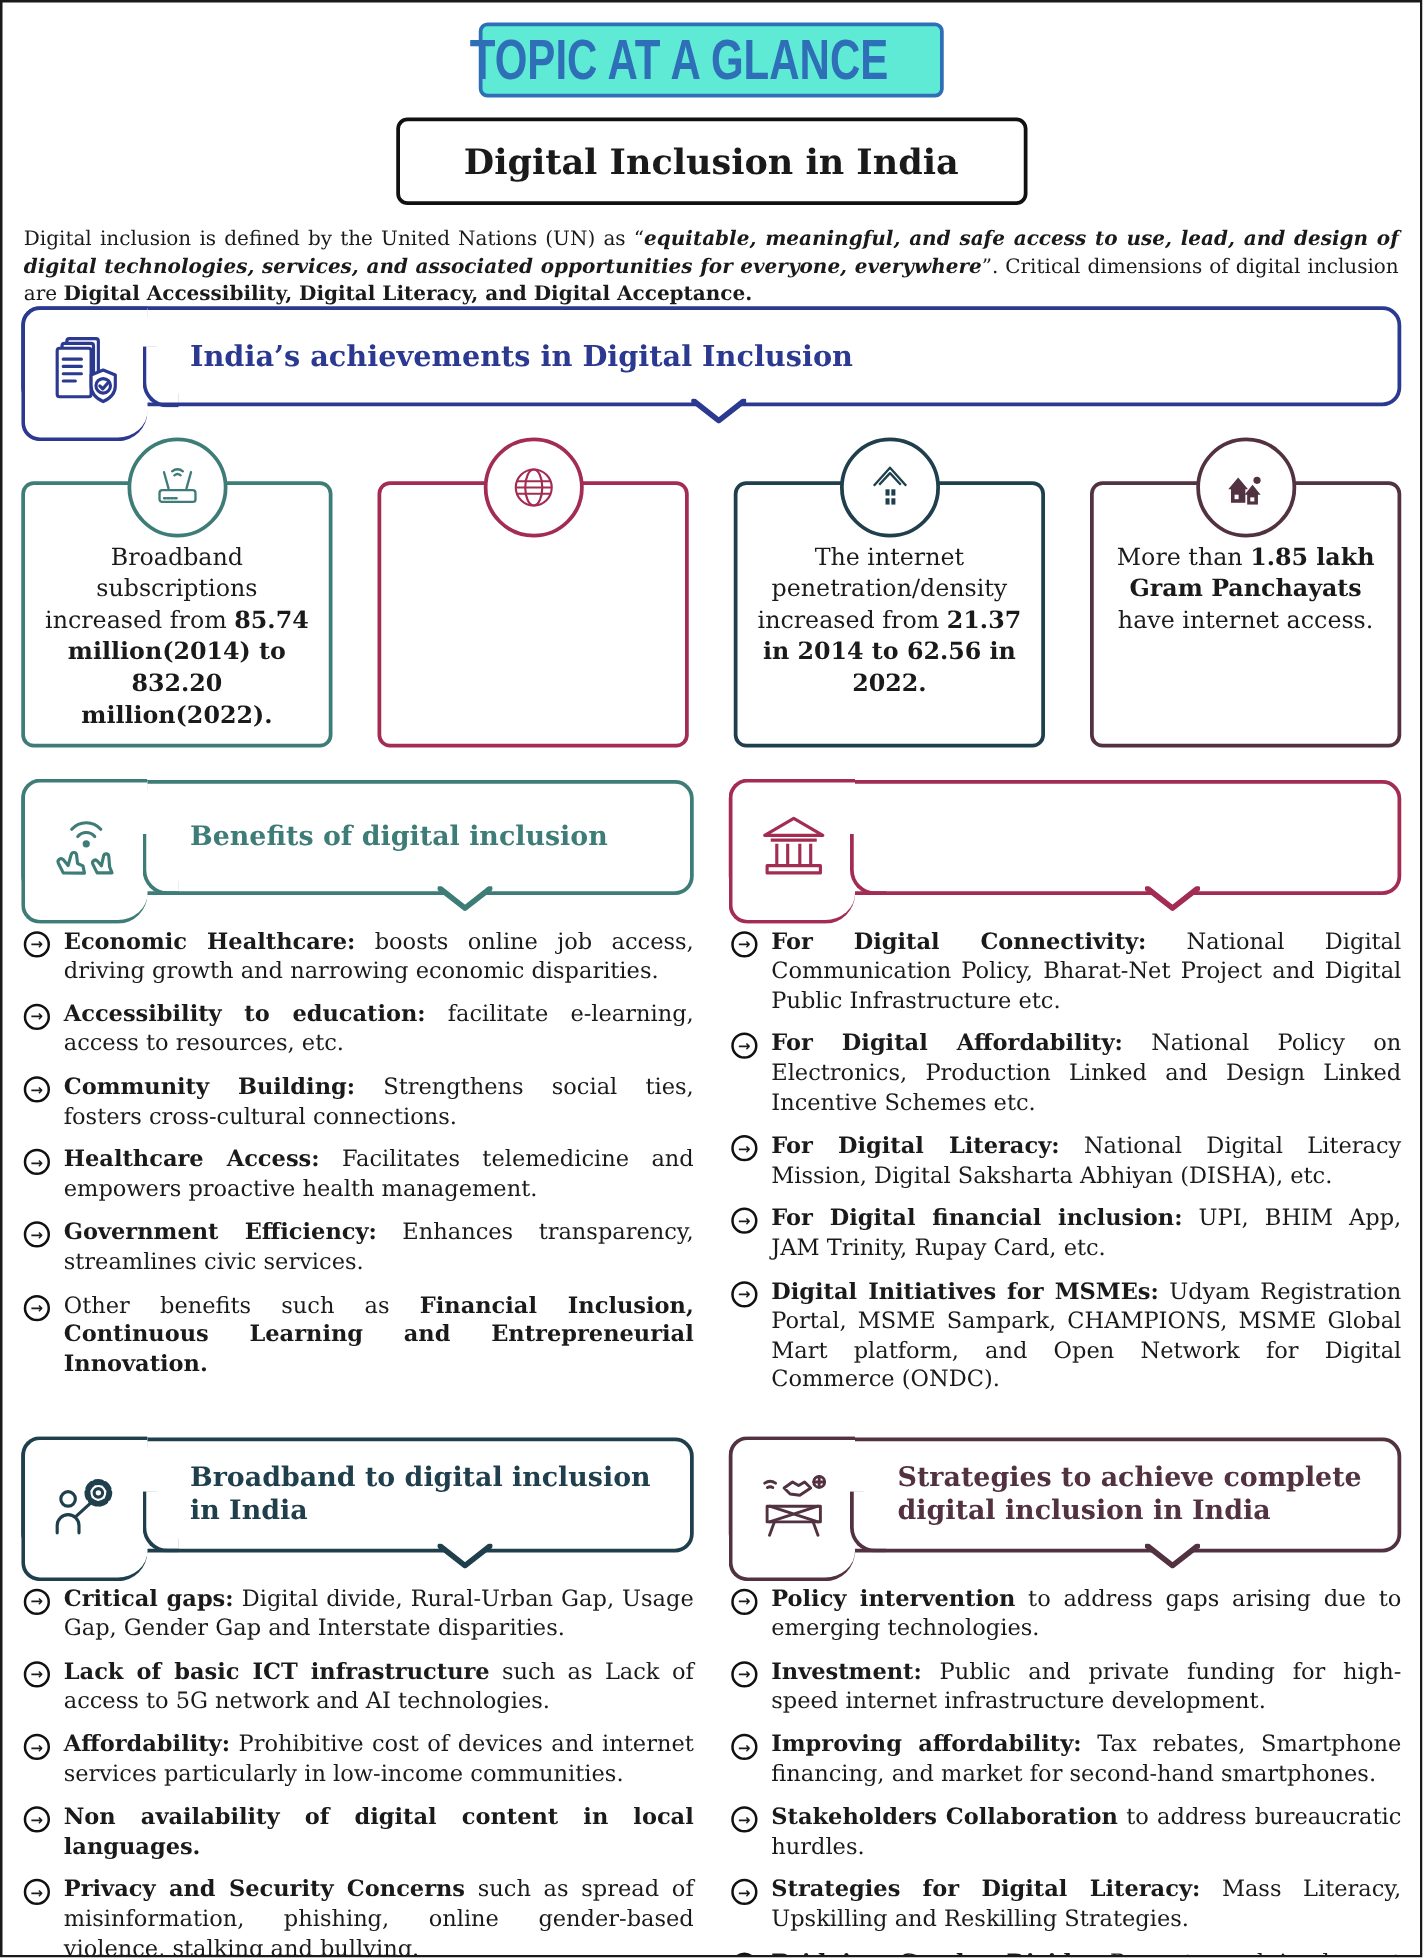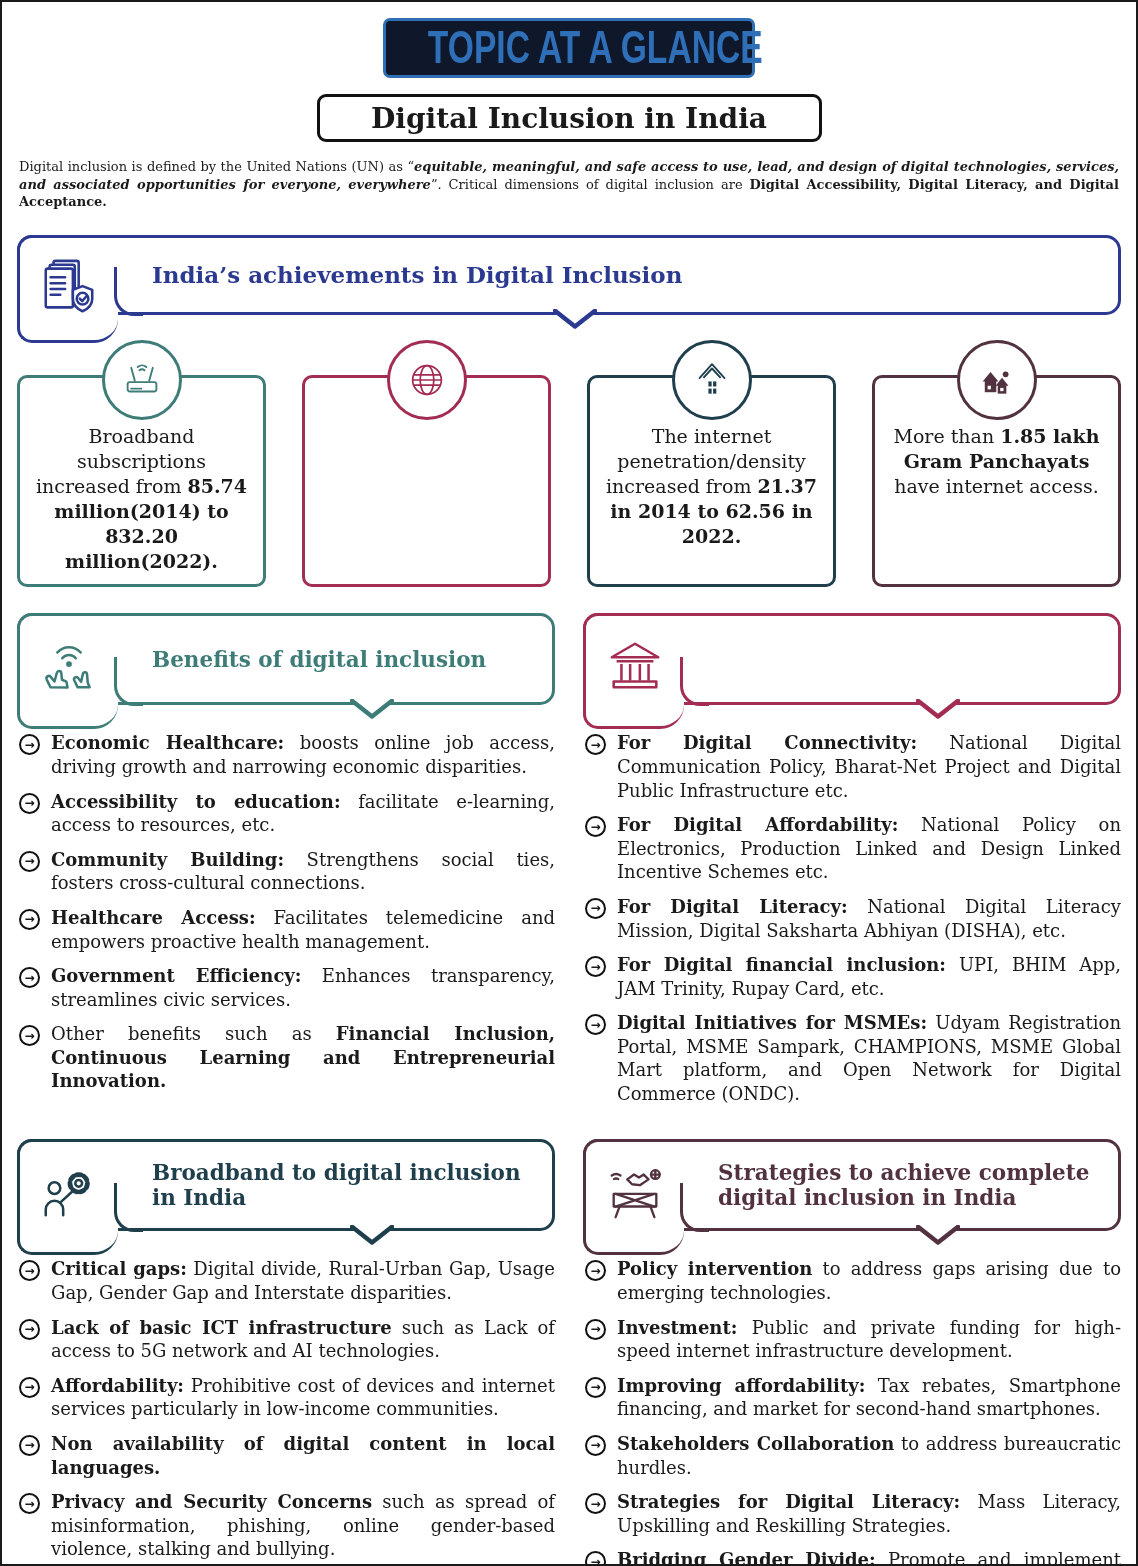--- a/index.html
+++ b/index.html
@@ -8,36 +8,36 @@
     border:2px solid #1a1a1a;background:#fff;
     padding:12px 15px;overflow:hidden;
     font-family:"DejaVu Serif", serif;color:#1a1a1a;position:relative;
   }
   .b{font-weight:700;}
   .i{font-style:italic;}
 
   
   .topic-box{
     width:372px;margin:4px auto 0;border:3px solid var(--topic_blue,#2e6fb7);
-    border-radius:7px;display:flex;align-items:center;justify-content:flex-start;
-    height:60px;box-sizing:border-box;background:#0f172a;
+    border-radius:7px;display:flex;align-items:center;justify-content:flex-end;
+    height:60px;box-sizing:border-box;background:#5eead4;
   }
   .topic-text{
     font-family:"Liberation Sans", sans-serif;font-weight:800;font-size:42px;
     color:var(--topic_blue,#2e6fb7);letter-spacing:0px;display:inline-block;
     transform:scaleX(.80) scaleY(1.08);white-space:nowrap;
   }
   .title-box{
     width:505px;margin:16px auto 0;border:3px solid #111;border-radius:9px;
-    height:48px;display:flex;align-items:center;justify-content:center;
+    height:70px;display:flex;align-items:center;justify-content:center;
     box-sizing:border-box;background:#fff;
   }
   .title-box h1{margin:0;font-size:28px;font-weight:700;}
 
-  .intro{margin:16px 2px 0;font-size:13px;line-height:1.36;text-align:justify;}
+  .intro{margin:16px 2px 0;font-size:16px;line-height:1.36;text-align:justify;}
 
   
   .hdr{
     position:relative;border:3.5px solid var(--c);border-radius:15px;
     min-height:92px;box-sizing:border-box;background:transparent;
     display:flex;align-items:center;margin-bottom:26px;
   }
   .hdr .lobe{
     position:absolute;left:-3.5px;top:-3.5px;width:98px;height:calc(100% + 24px);
     border:3.5px solid var(--c);border-right:none;
@@ -51,21 +51,21 @@
   .hdr .icon-wrap{
     position:absolute;left:16px;top:12px;width:66px;height:76px;
     display:flex;align-items:center;justify-content:center;color:var(--c);z-index:2;
   }
   .hdr .icon-wrap svg{width:62px;height:62px;}
   .hdr-title{
     margin:0 14px 0 132px;font-size:21.5px;font-weight:700;color:var(--c);
     line-height:1.18;z-index:2;
   }
   .hdr .tail{position:absolute;bottom:-16.5px;left:62%;width:44px;height:20px;z-index:3;}
-  .hdr.banner{min-height:80px;margin-bottom:60px;margin-top:24px;}
+  .hdr.banner{min-height:80px;margin-bottom:60px;}
   .hdr.banner .tail{left:48.5%;}
   .hdr.banner .hdr-title{font-size:23px;}
   .hdr.banner .lobe{height:calc(100% + 28px);}
 
   .c-blue{--c:var(--banner_blue,#2b3990);}
   .c-teal{--c:var(--teal,#3e7c78);}
   .c-crimson{--c:var(--crimson,#a32c53);}
   .c-navy{--c:var(--navy,#1f3f4d);}
   .c-plum{--c:var(--plum,#523240);}
 

